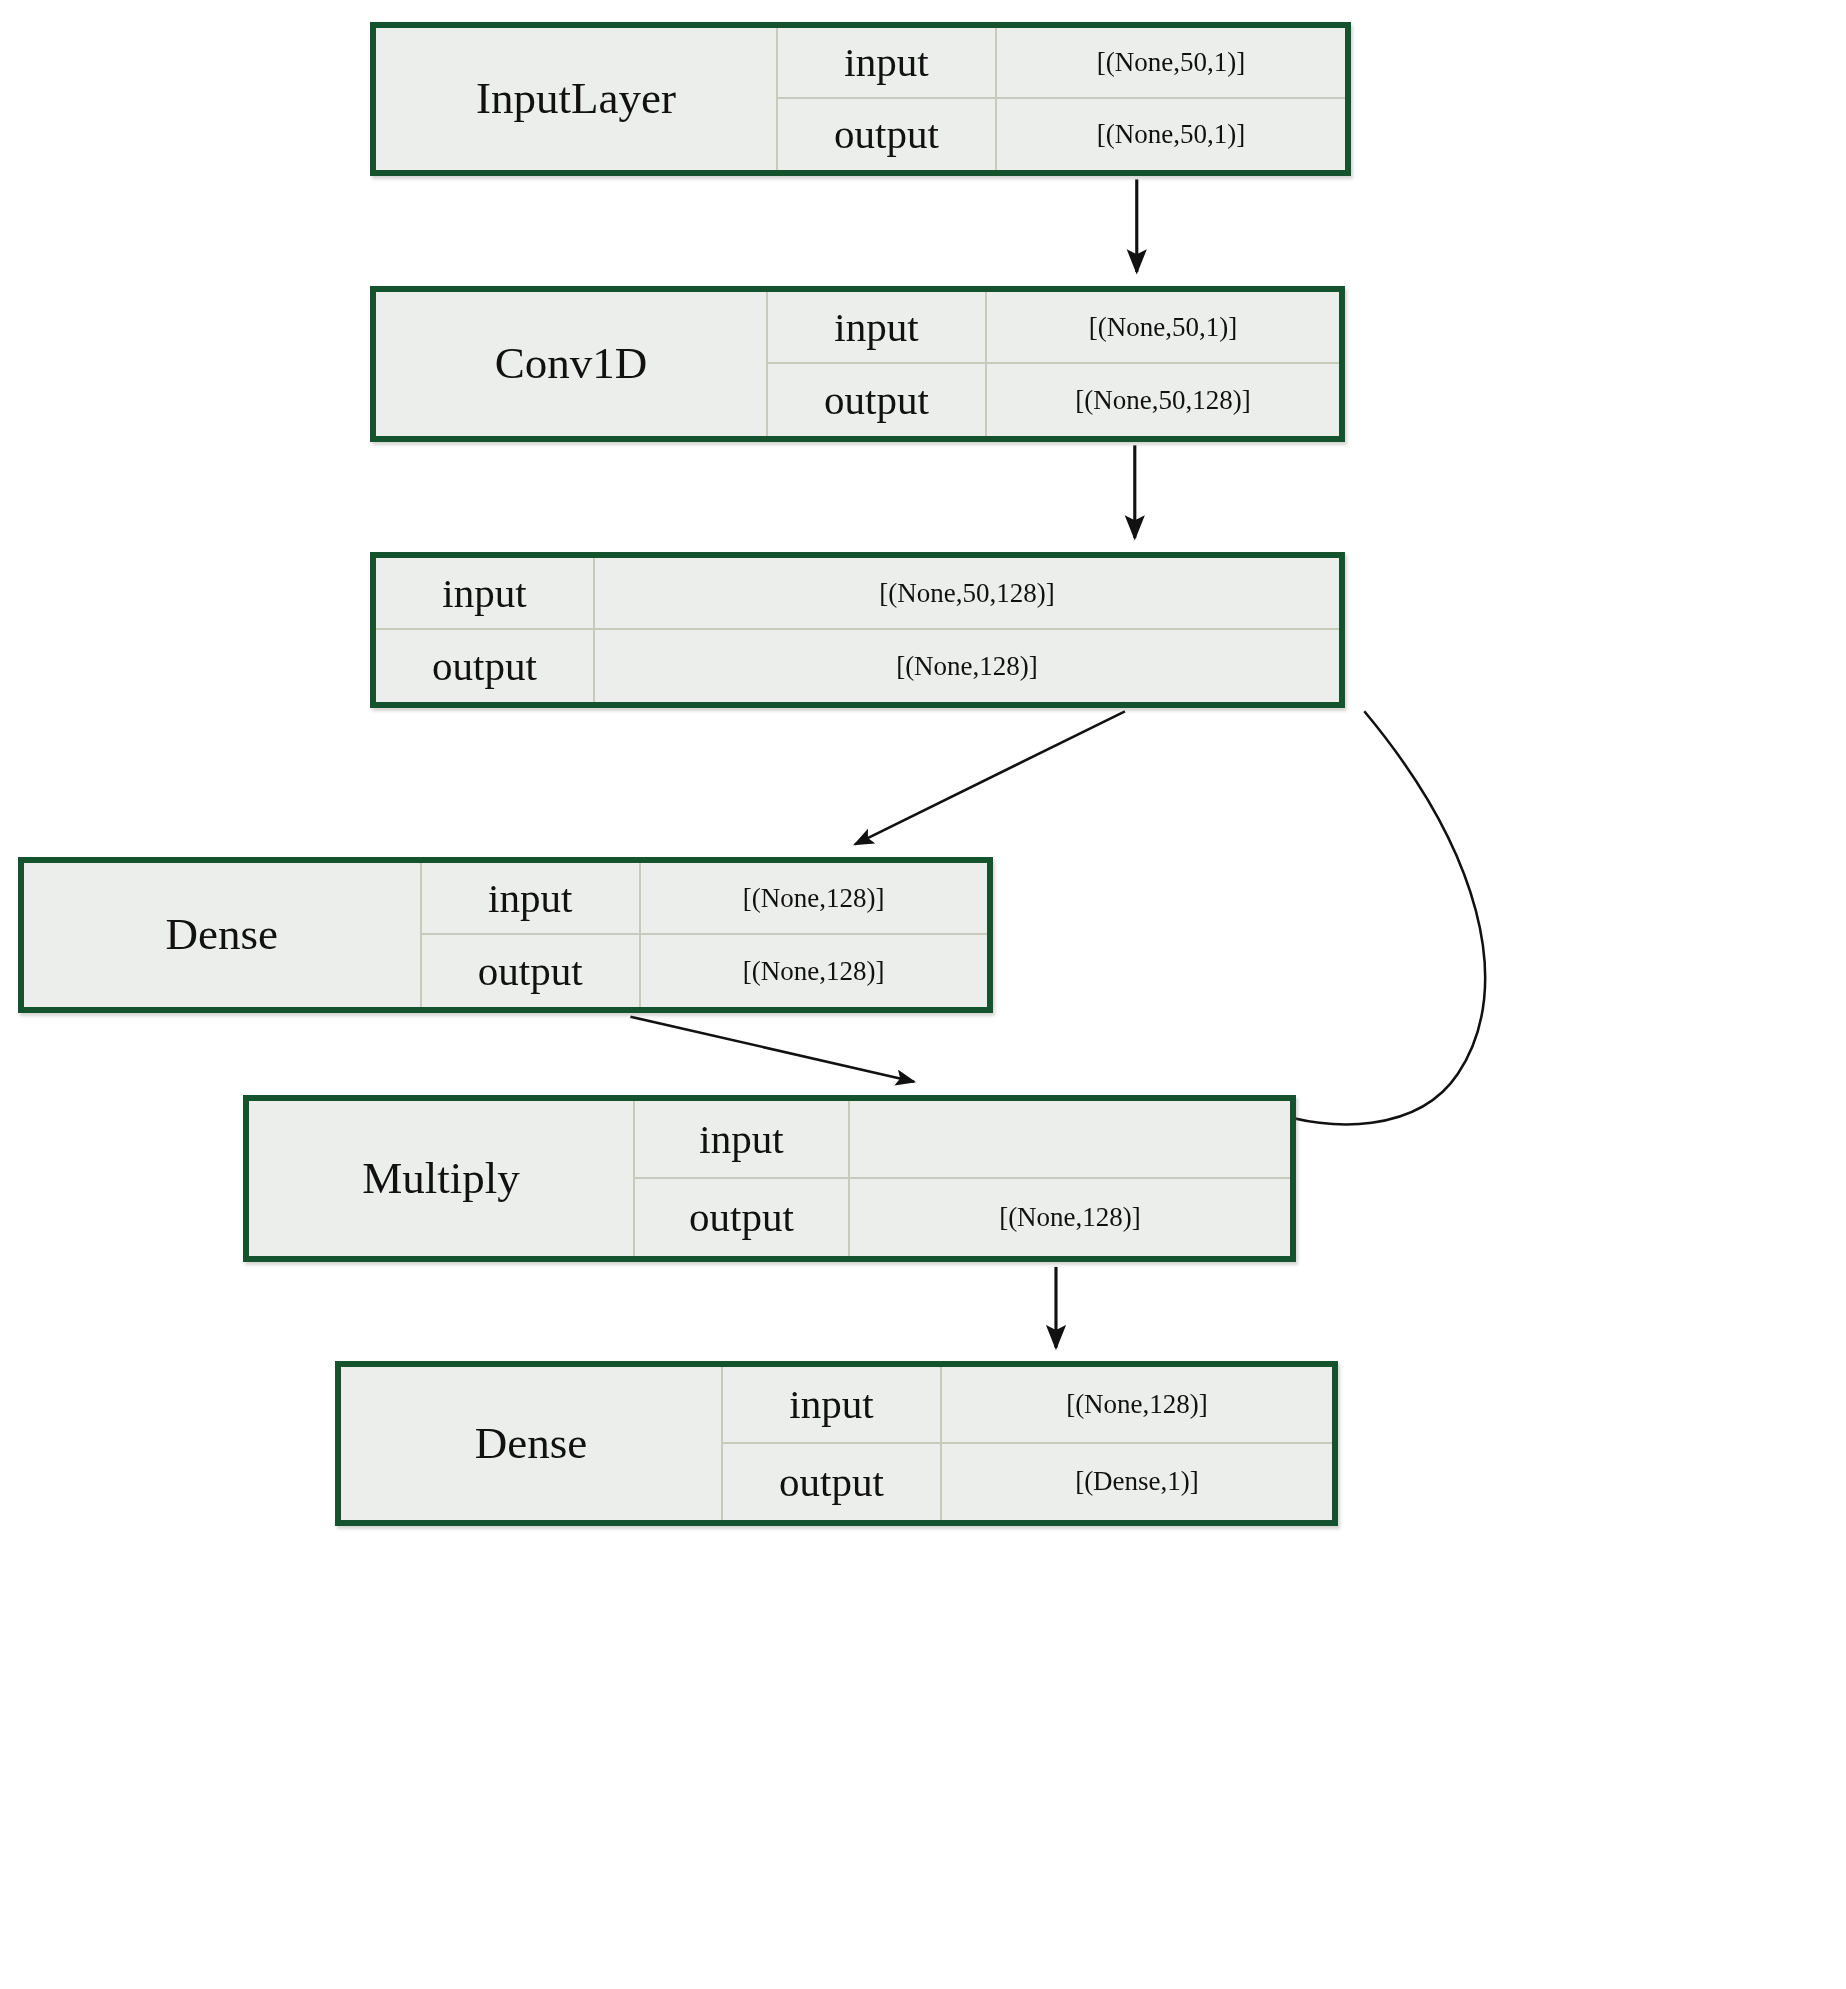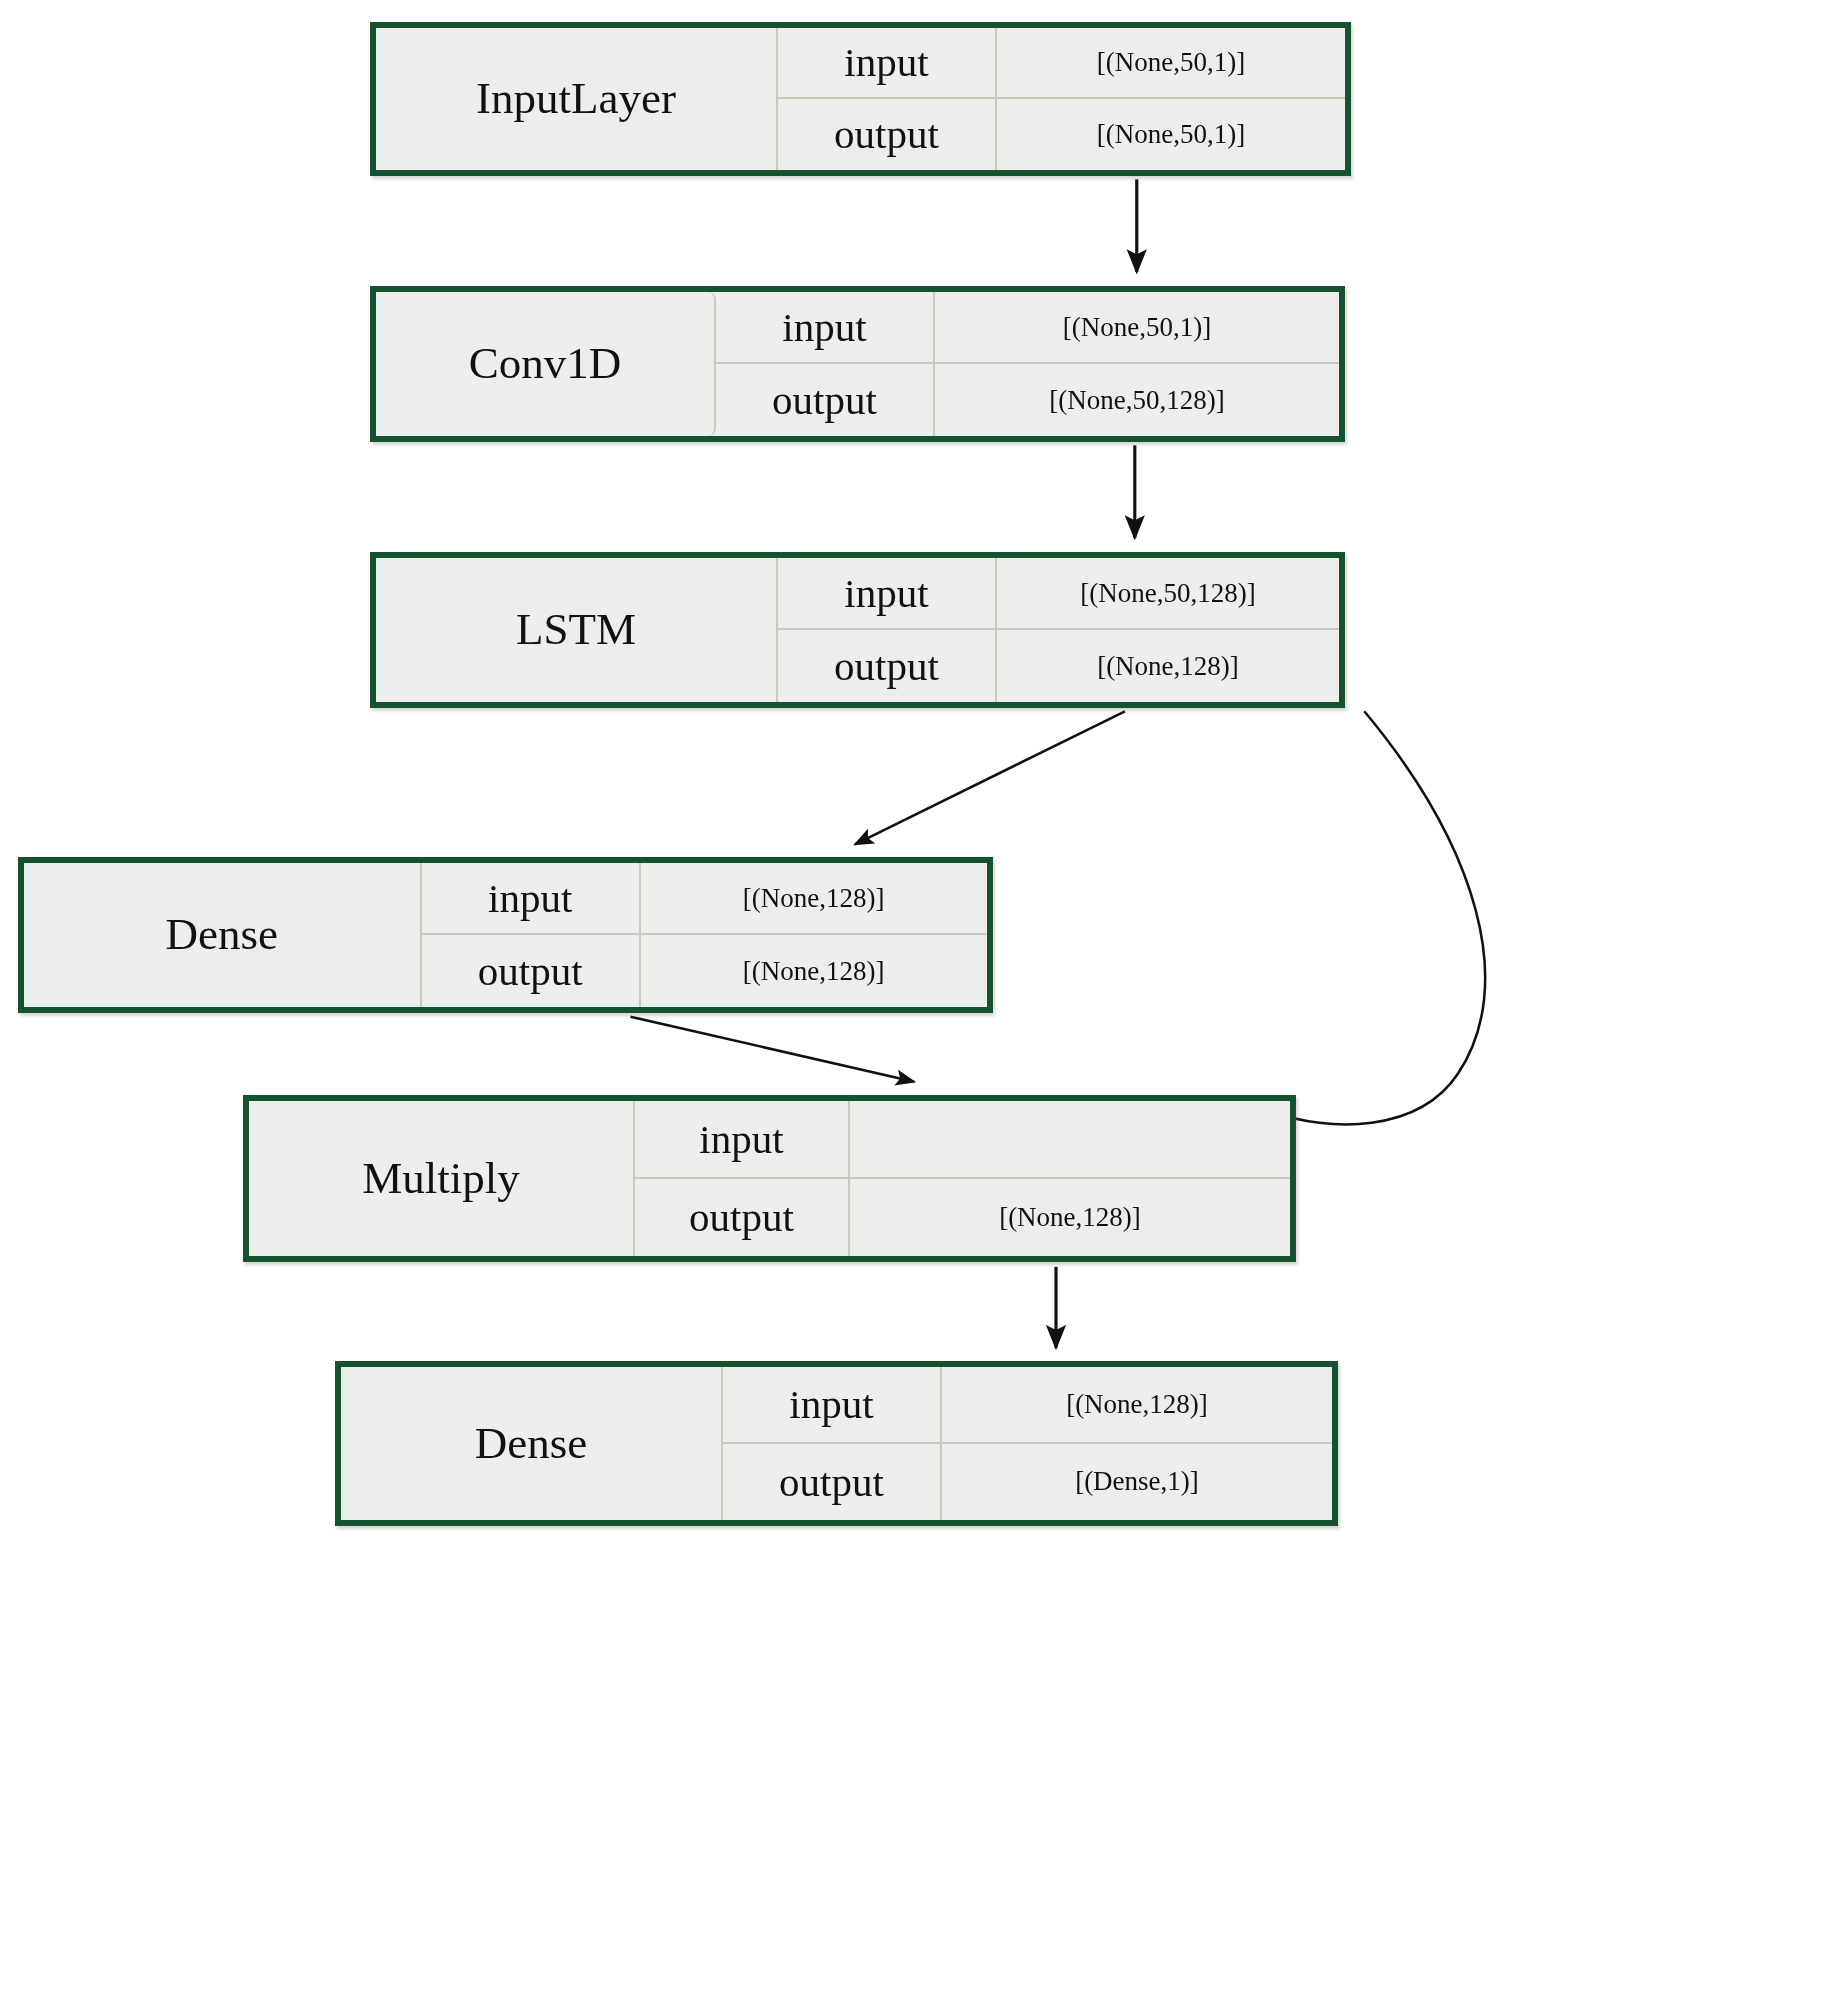--- a/index.html
+++ b/index.html
@@ -82,21 +82,21 @@
     white-space: nowrap;
     padding: 0 7.9px;
   }
 
   
   #node-inputlayer { left: 370px;  top: 21.7px;   width: 981px;  height: 154px; }
   #node-inputlayer .name-cell { width: 402px; }
   #node-inputlayer .io-label  { width: 219px; }
 
   #node-conv1d { left: 370px;  top: 286px;  width: 975px;  height: 156px; }
-  #node-conv1d .name-cell { width: 340px; border-radius: 8px; }
+  #node-conv1d .name-cell { width: 392px; }
   #node-conv1d .io-label  { width: 219px; }
 
   #node-lstm { left: 370px;  top: 552px;  width: 975px;  height: 156px; }
   #node-lstm .name-cell { width: 402px; }
   #node-lstm .io-label  { width: 219px; }
 
   #node-dense1 { left: 17.7px;   top: 857px;  width: 975px;  height: 156px; }
   #node-dense1 .name-cell { width: 398px; }
   #node-dense1 .io-label  { width: 219px; }
 
@@ -167,21 +167,20 @@
         <div class="io-shape">[(None,50,1)]</div>
       </div>
       <div class="io-row">
         <div class="io-label">output</div>
         <div class="io-shape">[(None,50,128)]</div>
       </div>
     </div>
   </div>
 
   <div class="node" id="node-lstm">
-    <div class="name-cell">LSTM</div>
     <div class="io-block">
       <div class="io-row top">
         <div class="io-label">input</div>
         <div class="io-shape">[(None,50,128)]</div>
       </div>
       <div class="io-row">
         <div class="io-label">output</div>
         <div class="io-shape">[(None,128)]</div>
       </div>
     </div>

